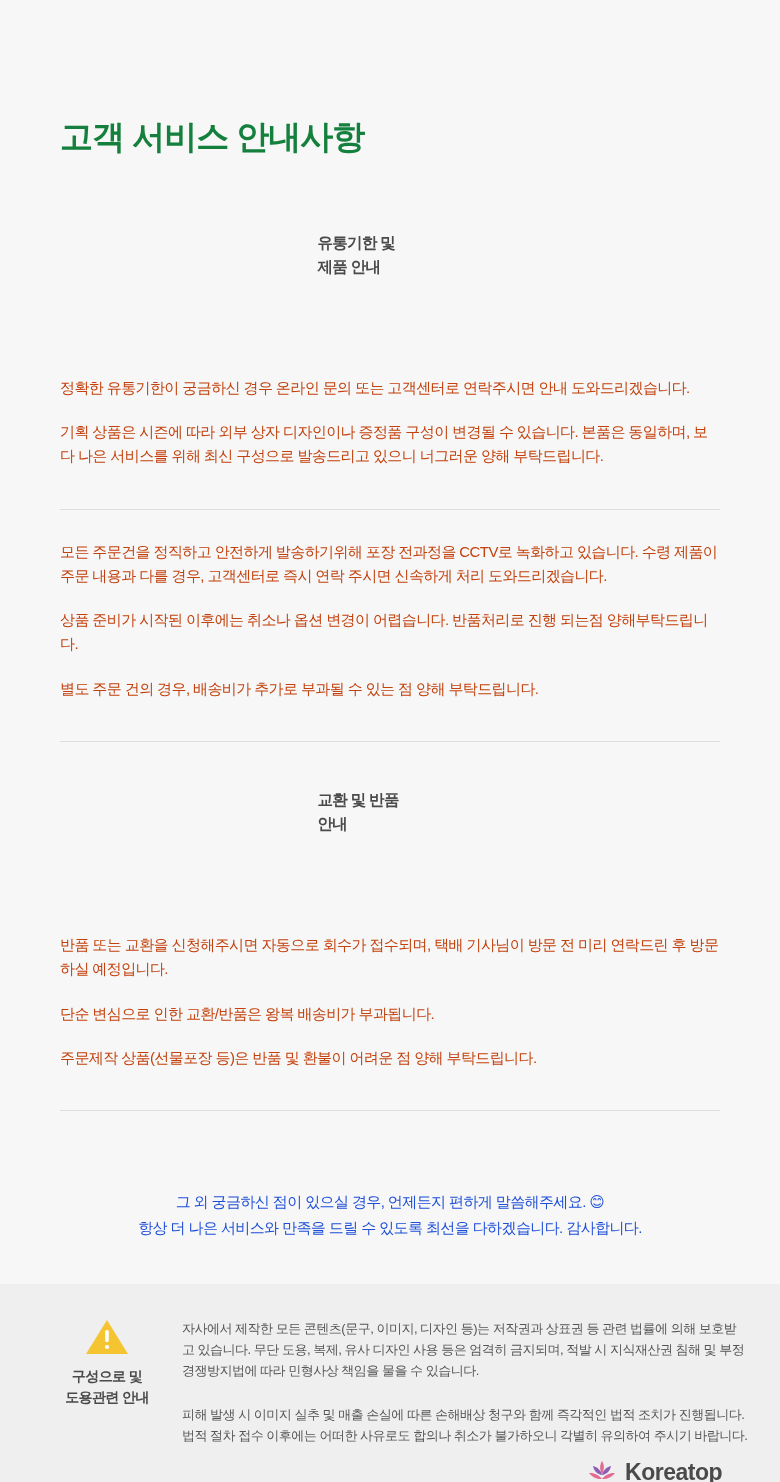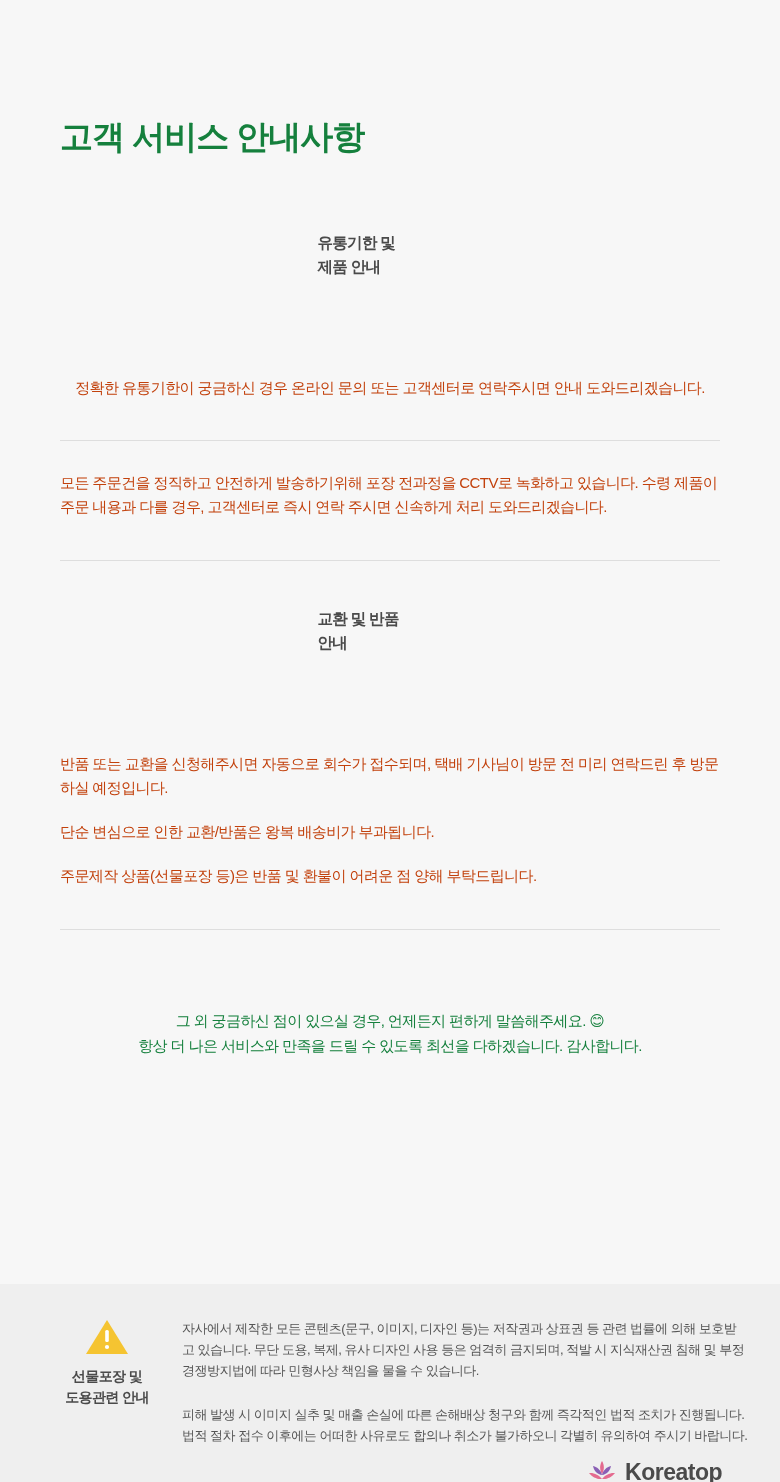--- a/index.html
+++ b/index.html
@@ -69,21 +69,21 @@
     margin: 0 0 20px 0;
   }
   .para:last-child {
     margin-bottom: 0;
   }
   .closing {
     text-align: center;
     margin-top: 78px;
     font-size: 15px;
     line-height: 1.7;
-    color: #15803d;
+    color: #1d4ed8;
     letter-spacing: -0.6px;
   }
   .closing div {
     white-space: nowrap;
   }
   .footer {
     position: absolute;
     left: 0;
     bottom: 0;
     width: 780px;
@@ -154,26 +154,29 @@
 
     <div class="sections">
 
       <div class="section">
         <div class="sec-label">
           <div>유통기한 및</div>
           <div>제품 안내</div>
         </div>
         <div class="sec-body">
           <p class="para">정확한 유통기한이 궁금하신 경우 온라인 문의 또는 고객센터로 연락주시면 안내 도와드리겠습니다.</p>
+          <p class="para">기획 상품은 시즌에 따라 외부 상자 디자인이나 증정품 구성이 변경될 수 있습니다. 본품은 동일하며, 보다 나은 서비스를 위해 최신 구성으로 발송드리고 있으니 너그러운 양해 부탁드립니다.</p>
         </div>
       </div>
 
       <div class="section">
         <div class="sec-body">
           <p class="para">모든 주문건을 정직하고 안전하게 발송하기위해 포장 전과정을 CCTV로 녹화하고 있습니다. 수령 제품이 주문 내용과 다를 경우, 고객센터로 즉시 연락 주시면 신속하게 처리 도와드리겠습니다.</p>
+          <p class="para">상품 준비가 시작된 이후에는 취소나 옵션 변경이 어렵습니다. 반품처리로 진행 되는점 양해부탁드립니다.</p>
+          <p class="para">별도 주문 건의 경우, 배송비가 추가로 부과될 수 있는 점 양해 부탁드립니다.</p>
         </div>
       </div>
 
       <div class="section">
         <div class="sec-label">
           <div>교환 및 반품</div>
           <div>안내</div>
         </div>
         <div class="sec-body">
           <p class="para">반품 또는 교환을 신청해주시면 자동으로 회수가 접수되며, 택배 기사님이 방문 전 미리 연락드린 후 방문하실 예정입니다.</p>
@@ -194,21 +197,21 @@
   <div class="footer">
     <div class="footer-inner">
 
       <div class="footer-left">
         <svg class="warn-icon" width="44" height="38" viewBox="0 0 44 38">
           <path d="M22 2 L43 36 L1 36 Z" fill="#f5c431"></path>
           <rect x="20.2" y="12" width="3.6" height="12" rx="1.5" fill="#ffffff"></rect>
           <circle cx="22" cy="29" r="2.1" fill="#ffffff"></circle>
         </svg>
         <div class="footer-label">
-          <div>선물포장 및</div>
+          <div>구성으로 및</div>
           <div>도용관련 안내</div>
         </div>
       </div>
 
       <div class="footer-text">
         <p>자사에서 제작한 모든 콘텐츠(문구, 이미지, 디자인 등)는 저작권과 상표권 등 관련 법률에 의해 보호받고 있습니다. 무단 도용, 복제, 유사 디자인 사용 등은 엄격히 금지되며, 적발 시 지식재산권 침해 및 부정경쟁방지법에 따라 민형사상 책임을 물을 수 있습니다.</p>
         <p>피해 발생 시 이미지 실추 및 매출 손실에 따른 손해배상 청구와 함께 즉각적인 법적 조치가 진행됩니다. 법적 절차 접수 이후에는 어떠한 사유로도 합의나 취소가 불가하오니 각별히 유의하여 주시기 바랍니다.</p>
       </div>
 
     </div>

